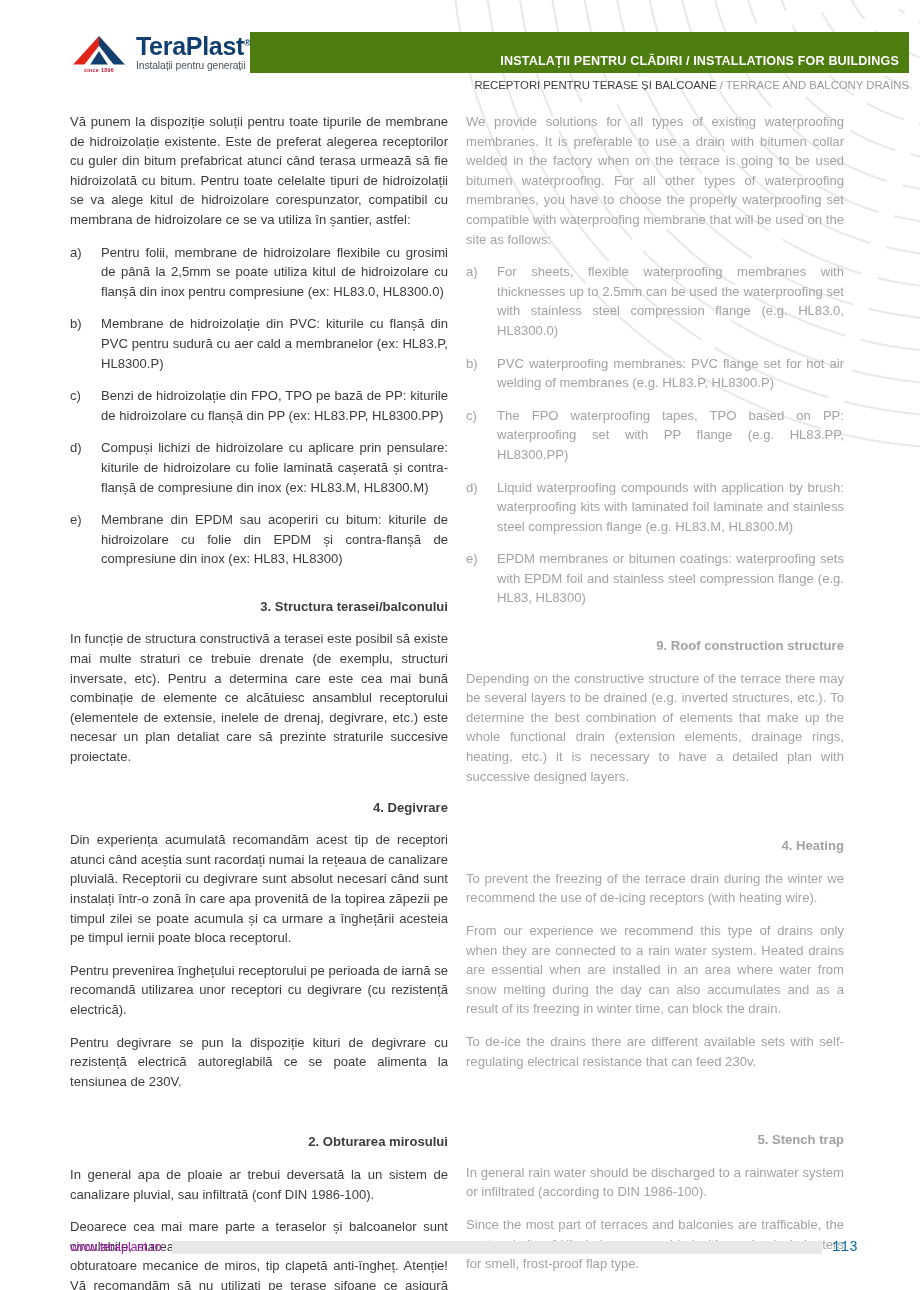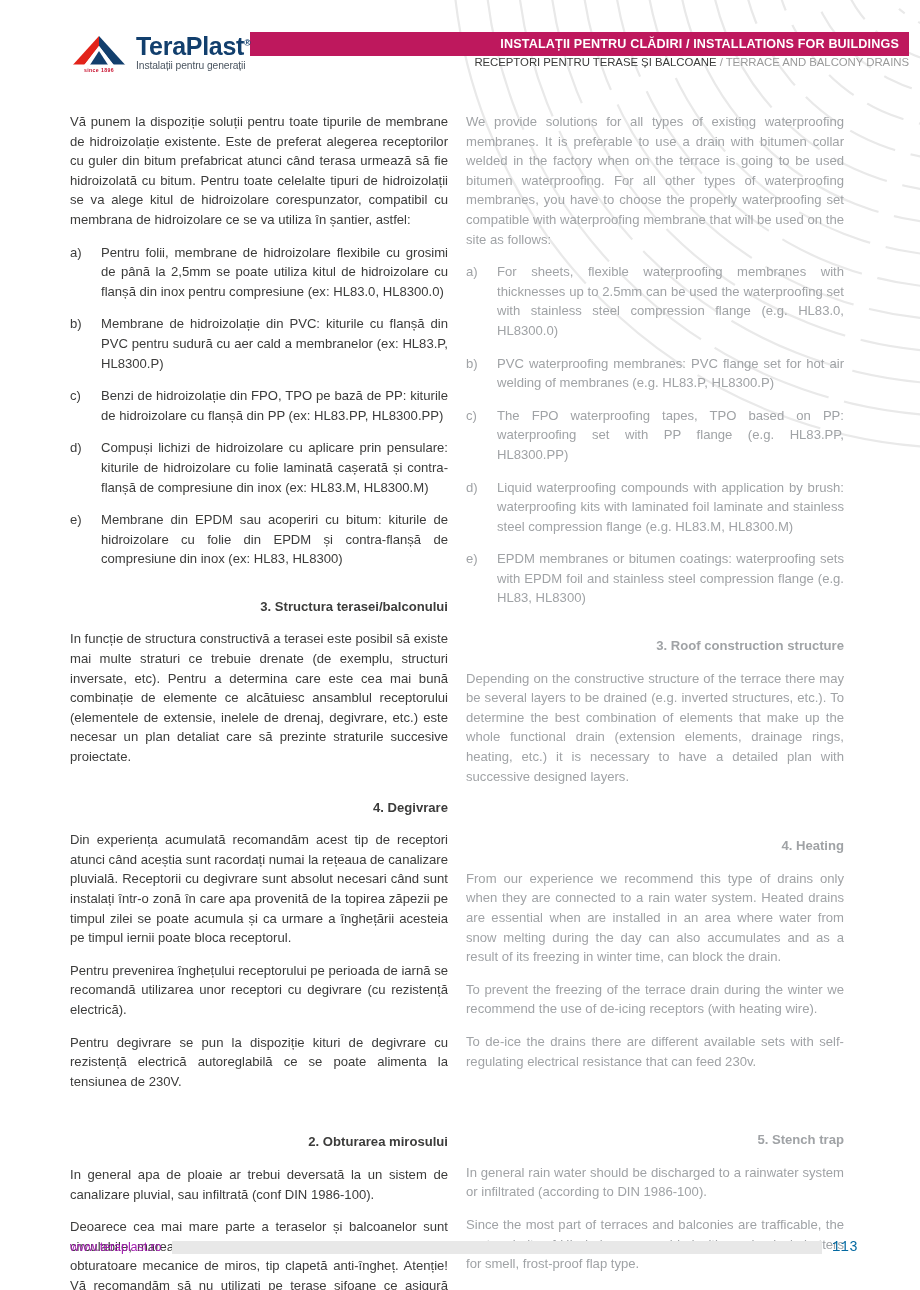--- a/index.html
+++ b/index.html
@@ -98,31 +98,32 @@
     letter-spacing: -0.1px;
   }
 
   .header-right {
     text-align: right;
     padding-top: 4px;
     flex: 0 0 auto;
   }
 
   .header-bar {
-    background: #be185d;
+    background: #4d7c0f;
     color: #ffffff;
     font-size: 12.6px;
     font-weight: 700;
     letter-spacing: 0.15px;
-    padding: 5px 10px 5px 250px;
+    padding: 22px 10px 5px 250px;
     display: block;
     white-space: nowrap;
   }
 
   .header-sub {
+    margin-top: 6px;
     font-size: 11.4px;
     white-space: nowrap;
     letter-spacing: -0.05px;
   }
 
   .header-sub .ro { color: #3c3c3b; }
   .header-sub .en { color: #9a9a9a; }
 
   
   .columns {
@@ -347,28 +348,28 @@
             <span class="marker">d)</span>
             <span class="text">Liquid waterproofing compounds with application by brush: waterproofing kits with laminated foil laminate and stainless steel compression flange (e.g. HL83.M, HL8300.M)</span>
           </li>
         <li>
             <span class="marker">e)</span>
             <span class="text">EPDM membranes or bitumen coatings: waterproofing sets with EPDM foil and stainless steel compression flange (e.g. HL83, HL8300)</span>
           </li>
       </ol>
 
       <div class="gap-lg"></div>
-      <h3 class="section">3. Roof construction structure</h3>
+      <h3 class="section">9. Roof construction structure</h3>
       <p class="body">Depending on the constructive structure of the terrace there may be several layers to be drained (e.g. inverted structures, etc.). To determine the best combination of elements that make up the whole functional drain (extension elements, drainage rings, heating, etc.) it is necessary to have a detailed plan with successive designed layers.</p>
 
       <div class="gap-lg"></div>
       <div class="gap-sm"></div>
       <h3 class="section">4. Heating</h3>
+      <p class="body">To prevent the freezing of the terrace drain during the winter we recommend the use of de-icing receptors (with heating wire).</p>
       <p class="body">From our experience we recommend this type of drains only when they are connected to a rain water system. Heated drains are essential when are installed in an area where water from snow melting during the day can also accumulates and as a result of its freezing in winter time, can block the drain.</p>
-      <p class="body">To prevent the freezing of the terrace drain during the winter we recommend the use of de-icing receptors (with heating wire).</p>
       <p class="body">To de-ice the drains there are different available sets with self-regulating electrical resistance that can feed 230v.</p>
 
       <div class="gap-lg"></div>
       <div class="gap-md"></div>
       <h3 class="section">5. Stench trap</h3>
       <p class="body">In general rain water should be discharged to a rainwater system or infiltrated (according to DIN 1986-100).</p>
       <p class="body">Since the most part of terraces and balconies are trafficable, the vast majority of HL drains are provided with mechanical shutters for smell, frost-proof flap type.</p>
       <p class="body tight">Warning! You should not use on terraces siphons that provide clogged drains smell using water guard because the water guard will freeze in the cold season and block drainage or by frosting, the trap body will crack.</p>
 
     </div>

